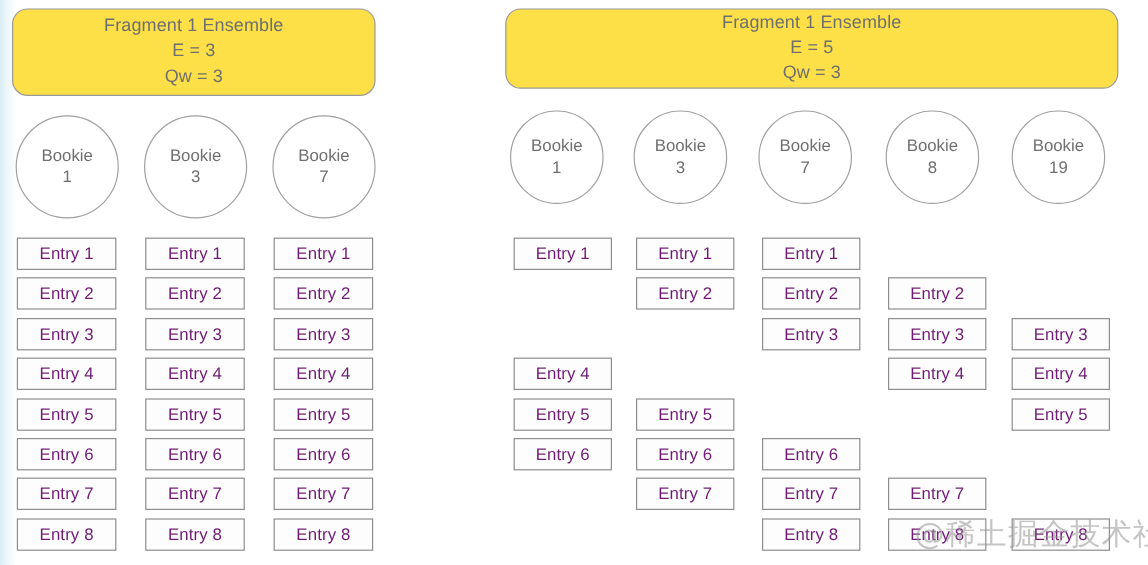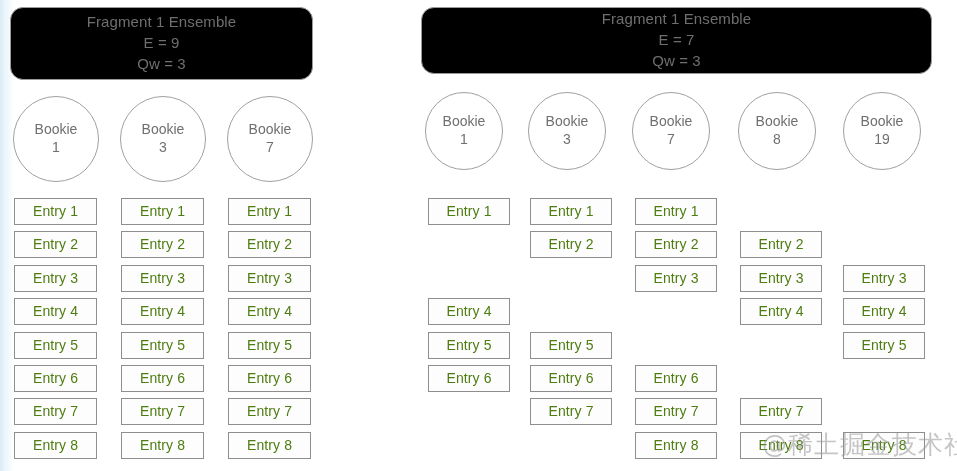--- a/index.html
+++ b/index.html
@@ -26,21 +26,21 @@
   }
 
   .panel { position: absolute; top: 0; }
   #panel-left  { left: 0px;   width: 330px; height: 471px; }
   #panel-right { left: 415px; width: 542px; height: 471px; }
 
   .ensemble-box {
     position: absolute;
     border: 1.4px solid #9a9a9a;
     border-radius: 13px;
-    background: #000000;
+    background: #fde047;
     box-sizing: border-box;
     display: flex;
     flex-direction: column;
     align-items: center;
     justify-content: center;
     color: #6f6f6f;
     font-size: 15px;
     line-height: 1.38;
     letter-spacing: .1px;
   }
@@ -64,21 +64,21 @@
     line-height: 1.28;
   }
   #panel-left  .bookie { width: 86px; height: 86px; top: 96px; }
   #panel-right .bookie { width: 78px; height: 78px; top: 92px; }
 
   .entry {
     position: absolute;
     box-sizing: border-box;
     border: 1.6px solid #8e8e8e;
     background: #fdfdfd;
-    color: #4d7c0f;
+    color: #701a75;
     font-size: 14px;
     line-height: 24px;
     text-align: center;
     height: 27px;
     width: 83px;
     letter-spacing: .1px;
   }
   #panel-right .entry { width: 82px; }
 
   .watermark {
@@ -94,21 +94,21 @@
   }
 </style>
 </head>
 <body>
 
 <div class="edge-tint"></div>
 
 <div class="panel" id="panel-left">
   <div class="ensemble-box">
     <div class="ens-line">Fragment 1 Ensemble</div>
-    <div class="ens-line">E = 9</div>
+    <div class="ens-line">E = 3</div>
     <div class="ens-line">Qw = 3</div>
   </div>
   <div>
       <div class="bookie" style="left: 13px;">
         <div>Bookie</div>
         <div>1</div>
       </div>
       <div class="bookie" style="left: 120px;">
         <div>Bookie</div>
         <div>3</div>
@@ -142,21 +142,21 @@
       <div class="entry" style="left: 228px; top: 332px;">Entry 5</div>
       <div class="entry" style="left: 228px; top: 365px;">Entry 6</div>
       <div class="entry" style="left: 228px; top: 398px;">Entry 7</div>
       <div class="entry" style="left: 228px; top: 432px;">Entry 8</div>
     </div>
 </div>
 
 <div class="panel" id="panel-right">
   <div class="ensemble-box">
     <div class="ens-line">Fragment 1 Ensemble</div>
-    <div class="ens-line">E = 7</div>
+    <div class="ens-line">E = 5</div>
     <div class="ens-line">Qw = 3</div>
   </div>
   <div>
       <div class="bookie" style="left: 10px;">
         <div>Bookie</div>
         <div>1</div>
       </div>
       <div class="bookie" style="left: 113px;">
         <div>Bookie</div>
         <div>3</div>

